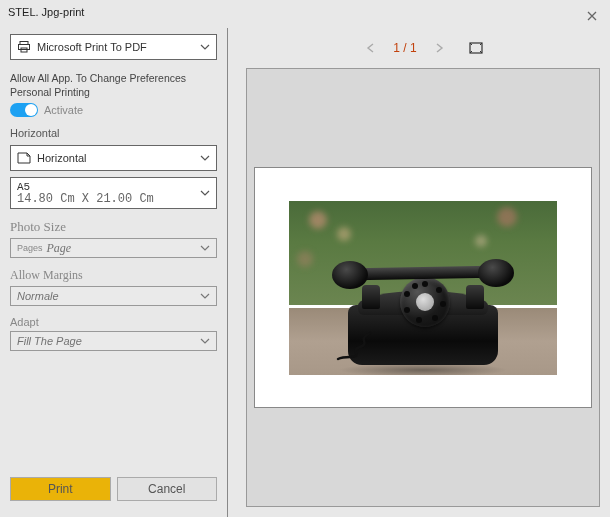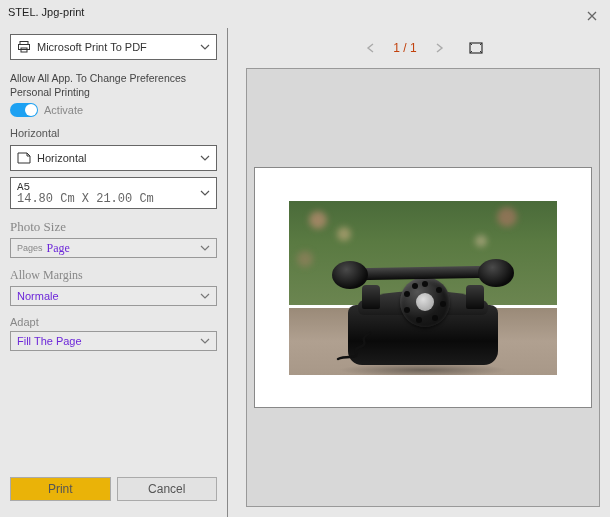--- a/index.html
+++ b/index.html
@@ -26,21 +26,21 @@
     
     .pref-text { font-size: 10.5px; color: #444; line-height: 1.3; margin-top: 12px; }
     
     .toggle-row { display: flex; align-items: center; margin-top: 4px; gap: 6px; }
     .toggle { width: 28px; height: 14px; background: #1da1f2; border-radius: 7px; position: relative; cursor: pointer; }
     .toggle-knob { width: 12px; height: 12px; background: #fff; border-radius: 50%; position: absolute; right: 1px; top: 1px; }
     .activate-text { font-size: 11px; color: #888; }
     
     .slim-dropdown { border: 1px solid #999; background: #eaeaea; height: 20px; display: flex; align-items: center; padding: 0 6px; position: relative; margin-top: 3px; }
     .slim-dropdown .sd-label { font-size: 9px; color: #888; margin-right: 4px; }
-    .slim-dropdown .sd-value { font-size: 11px; color: #6d28d9; flex: 1; }
+    .slim-dropdown .sd-value { font-size: 11px; color: #737373; flex: 1; font-style: italic; }
     
     .button-row { display: flex; gap: 6px; margin-top: auto; padding-top: 10px; padding-bottom: 6px; }
     .btn { flex: 1; height: 24px; border: 1px solid #aaa; background: #d8d8d8; font-size: 12px; color: #555; display: flex; align-items: center; justify-content: center; cursor: pointer; }
     .btn.primary { background: #eab308; font-weight: normal; }
     .btn.cancel { background: #e2e2e2; }
     
     .right-panel { flex: 1; padding: 6px 10px 10px 6px; display: flex; flex-direction: column; }
     .pager { display: flex; align-items: center; justify-content: center; gap: 14px; height: 28px; margin-bottom: 6px; }
     .pager-arrow { width: 16px; height: 16px; display: flex; align-items: center; justify-content: center; color: #999; cursor: pointer; }
     .pager-text { font-size: 12px; color: #c2410c; }

